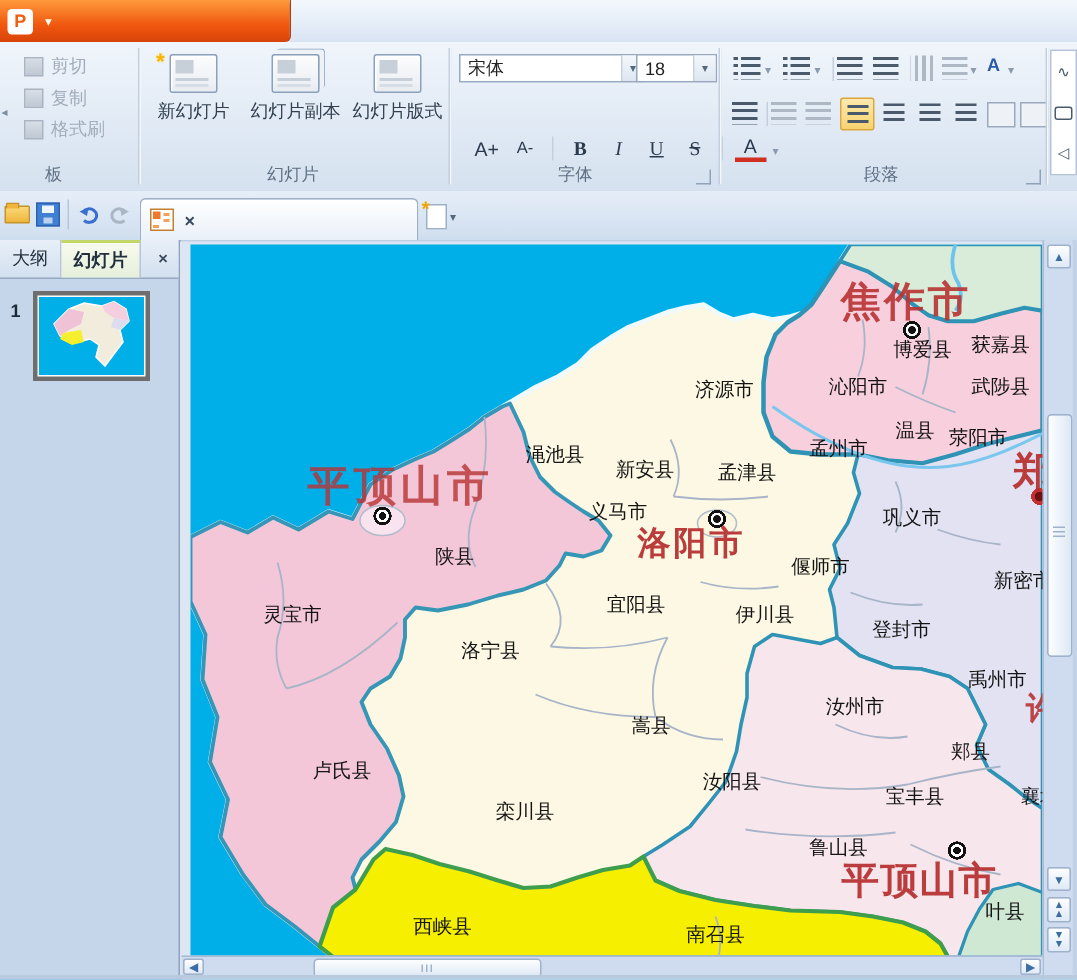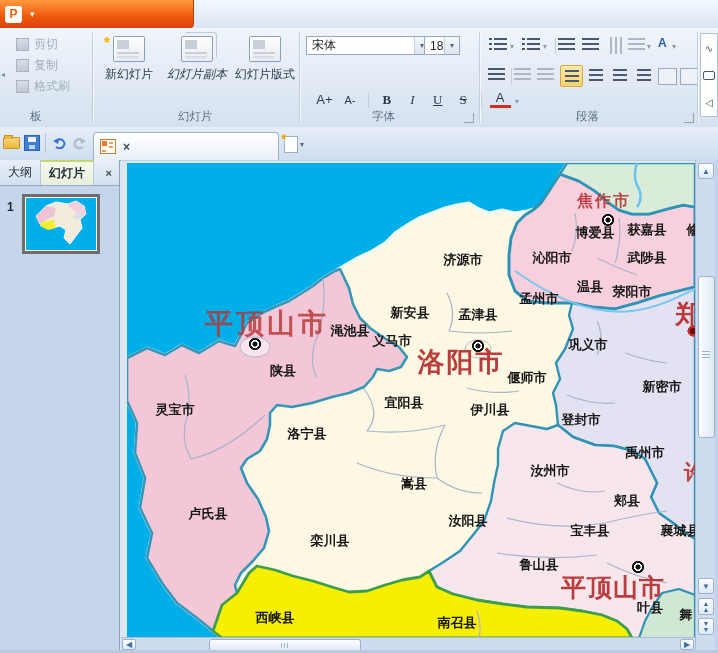--- a/index.html
+++ b/index.html
@@ -114,22 +114,22 @@
   #slide-entry{position:relative;margin-top:8px;}
   #slide-num{position:absolute;left:7px;top:6px;font-size:12px;font-weight:bold;color:#1c2a38;}
   #thumb{position:absolute;left:22px;top:0;width:78px;height:60px;background:#6e6e6e;padding:4px;box-sizing:border-box;}
   #thumb-inner{width:100%;height:100%;background:#00AEE8;outline:1px solid #fff;position:relative;overflow:hidden;}
 
   
   #slide-wrap{position:absolute;left:121px;top:160px;width:597px;height:493px;background:#dde7f3;
     border-top:1px solid #c0cfe2;}
   #map{position:absolute;left:6px;top:2px;width:568px;height:475px;background:#00AEE8;overflow:hidden;}
   #map svg{position:absolute;left:0;top:0;}
-  .map-county-label{position:absolute;transform:translate(-50%,-50%);font-size:13px;font-weight:bold;
-    color:#141414;white-space:nowrap;z-index:3;}
+  .map-county-label{position:absolute;transform:translate(-50%,-50%);font-size:13px;font-weight:normal;
+    color:#141414;white-space:nowrap;z-index:3;margin-left:20px;}
   .map-city-label{position:absolute;transform:translate(-50%,-50%);font-weight:bold;color:#b83333;
     white-space:nowrap;z-index:3;}
   .marker-ring{position:absolute;width:13px;height:13px;transform:translate(-50%,-50%);z-index:2;
     border-radius:50%;background:radial-gradient(circle,#111 0 2.5px,#fff 2.6px 4.2px,#111 4.3px 6px,transparent 6.1px);}
   .marker-red{position:absolute;width:12px;height:12px;transform:translate(-50%,-50%);z-index:2;
     border-radius:50%;background:radial-gradient(circle,#6d1010 0 3px,#c23030 3.1px 5.5px,transparent 5.6px);}
 
   
   .sbtn{position:absolute;background:linear-gradient(#fdfeff,#dfe9f5);border:1px solid #9fb2cb;
     border-radius:2px;color:#3c6ea5;display:flex;align-items:center;justify-content:center;box-sizing:border-box;}
@@ -182,37 +182,37 @@
       </div>
     <div class="gsep" style="left:92px"></div>
 
     <div id="grp-slides">
       <div class="glabel" style="left:178px">幻灯片</div>
     <div class="bigbtn" style="left: 96px;">
           <span class="sparkle">*</span>
           <div class="slideicon"></div>
           <div class="blabel">新幻灯片</div>
         </div>
-        <div class="bigbtn dup" style="left: 164px; font-style: italic;">
+        <div class="bigbtn dup" style="left: 164px;">
           <div class="slideicon"></div>
           <div class="blabel">幻灯片副本</div>
         </div>
         <div class="bigbtn" style="left: 232px;">
           <div class="slideicon"></div>
           <div class="blabel">幻灯片版式</div>
         </div>
       </div>
     <div class="gsep" style="left:299px"></div>
 
     <div id="grp-font">
       <div class="combo" style="left:306px;top:8px;width:124px">
         <span>宋体</span>
         <span class="cdrop">▾</span>
       </div>
-      <div class="combo" style="left:424px;top:8px;width:36px">
+      <div class="combo" style="left:424px;top:8px;width:54px">
         <span>18</span>
         <span class="cdrop">▾</span>
       </div>
       <div id="fontrow2">
         <span class="fbtn">A+</span>
         <span class="fbtn" style="font-size:11px">A-</span>
         <span class="fsep"></span>
         <span class="fbtn" style="font-weight:bold;font-family:'Liberation Serif',serif">B</span>
         <span class="fbtn" style="font-style:italic;font-family:'Liberation Serif',serif">I</span>
         <span class="fbtn" style="text-decoration:underline;font-family:'Liberation Serif',serif">U</span>
@@ -367,26 +367,26 @@
           <path d="M380,355 Q430,368 478,360 Q510,352 540,348"></path>
           <path d="M370,390 Q420,398 470,392"></path>
           <path d="M480,400 Q510,415 540,420"></path>
           <path d="M350,448 Q355,462 352,475"></path>
         </g>
         <ellipse cx="128" cy="184" rx="15" ry="10" fill="#F9E3EE" stroke="#B0BCCC" stroke-width="1"></ellipse>
         <ellipse cx="351" cy="186" rx="13" ry="9" fill="#FDF6E0" stroke="#B0BCCC" stroke-width="1"></ellipse>
       </svg>
       <div id="map-labels">
           <div class="map-city-label" style="left: 140px; top: 161px; font-size: 28px; letter-spacing: 3px; opacity: 0.8;">平顶山市</div>
-          <div class="map-city-label" style="left: 334px; top: 199px; font-size: 27px; letter-spacing: 2px; opacity: 0.95; font-family: Liberation Serif, serif;">洛阳市</div>
-          <div class="map-city-label" style="left: 477px; top: 38px; font-size: 16px; letter-spacing: 2px; opacity: 0.9;">焦作市</div>
+          <div class="map-city-label" style="left: 334px; top: 199px; font-size: 22px; letter-spacing: 2px; opacity: 0.95; font-family: Liberation Serif, serif;">洛阳市</div>
+          <div class="map-city-label" style="left: 477px; top: 38px; font-size: 27px; letter-spacing: 2px; opacity: 0.9;">焦作市</div>
           <div class="map-city-label" style="left: 486px; top: 424px; font-size: 25px; letter-spacing: 1px; opacity: 0.95;">平顶山市</div>
           <div class="map-city-label" style="left: 589px; top: 151px; font-size: 26px; letter-spacing: 1px; opacity: 0.95;">郑州市</div>
           <div class="map-city-label" style="left: 590px; top: 310px; font-size: 22px; letter-spacing: 0px; opacity: 0.9;">许昌市</div>
-          <div class="map-county-label" style="left: 223px; top: 168px;">渑池县</div>
+          <div class="map-county-label" style="left: 223px; top: 140px;">渑池县</div>
           <div class="map-county-label" style="left: 283px; top: 150px;">新安县</div>
           <div class="map-county-label" style="left: 265px; top: 178px;">义马市</div>
           <div class="map-county-label" style="left: 156px; top: 208px;">陕县</div>
           <div class="map-county-label" style="left: 48px; top: 247px;">灵宝市</div>
           <div class="map-county-label" style="left: 81px; top: 351px;">卢氏县</div>
           <div class="map-county-label" style="left: 180px; top: 271px;">洛宁县</div>
           <div class="map-county-label" style="left: 277px; top: 240px; text-align: right;">宜阳县</div>
           <div class="map-county-label" style="left: 287px; top: 321px;">嵩县</div>
           <div class="map-county-label" style="left: 203px; top: 378px;">栾川县</div>
           <div class="map-county-label" style="left: 148px; top: 455px;">西峡县</div>

